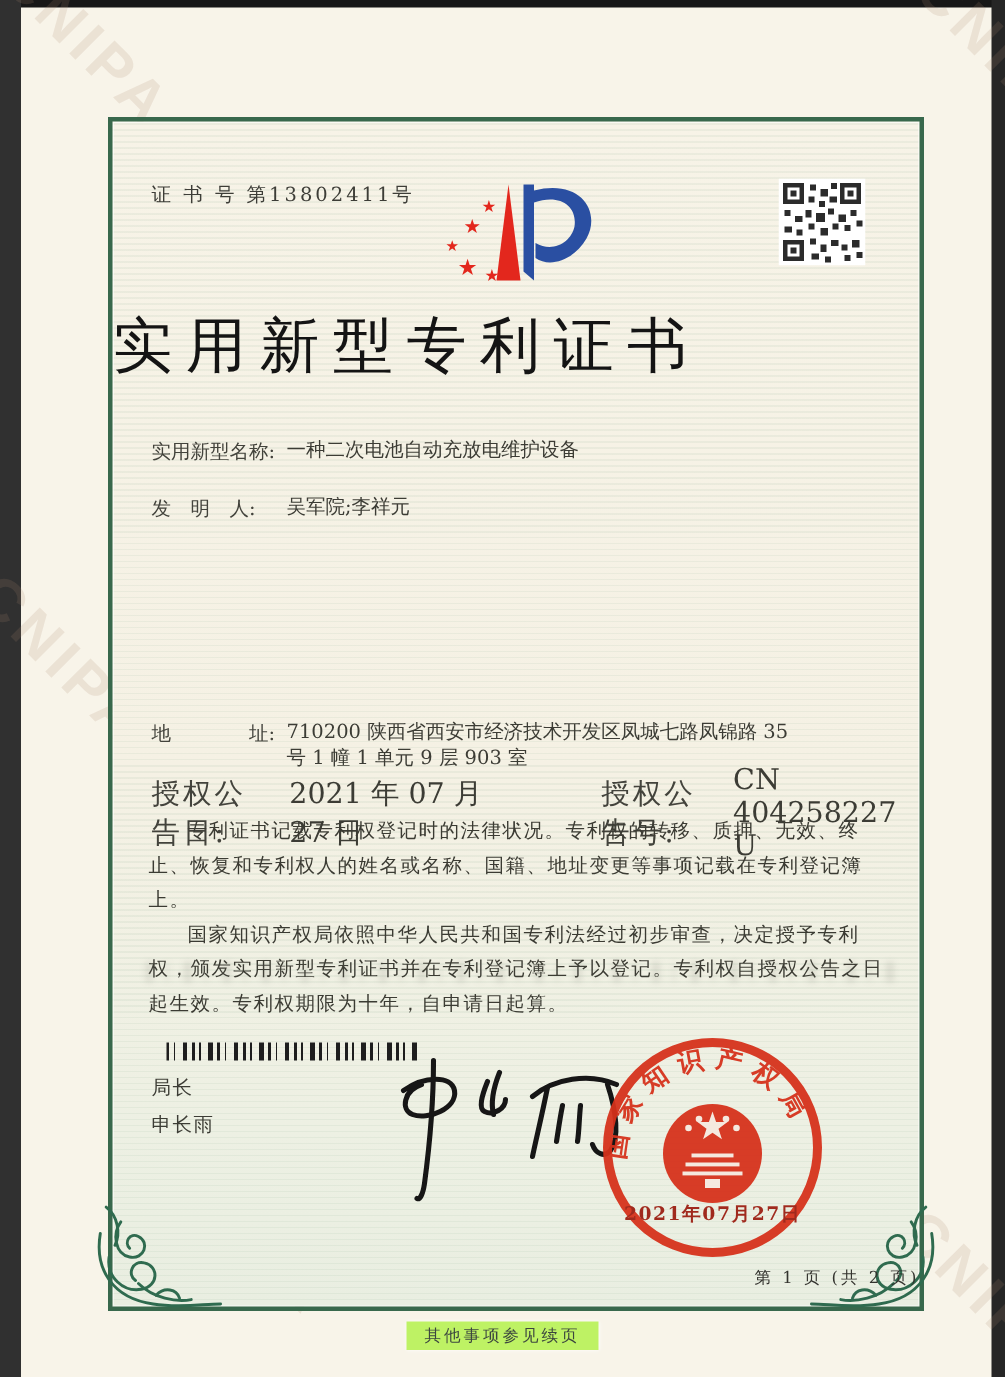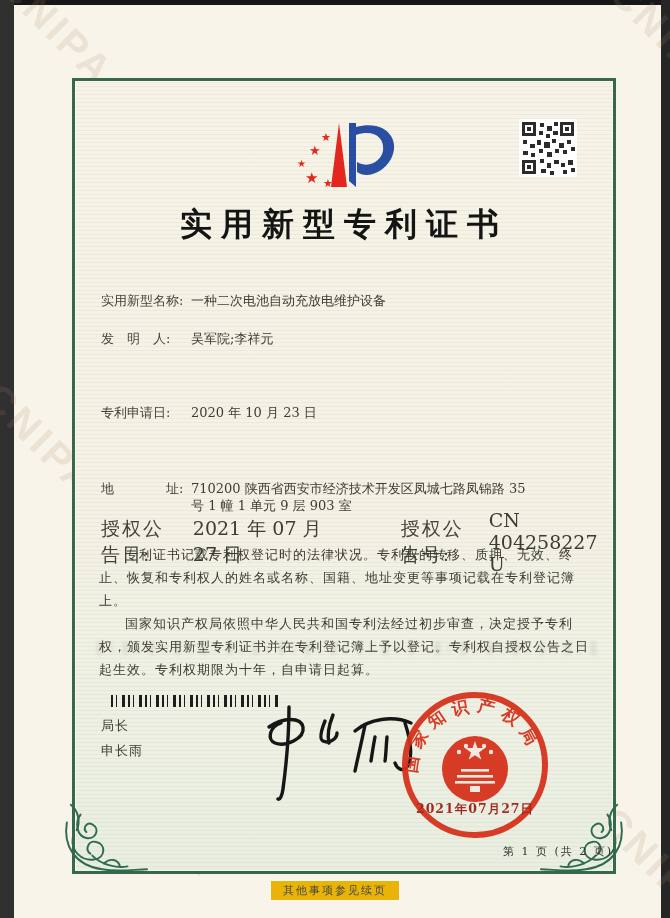--- a/index.html
+++ b/index.html
@@ -25,22 +25,22 @@
     background:
       repeating-linear-gradient(0deg, rgba(130,168,140,0.10) 0 1px, rgba(0,0,0,0) 1px 4px),
       linear-gradient(180deg,#f7f3e7 0%, #f5f1e4 55%, #edf0e3 85%, #e9eee1 100%);
     box-shadow: inset 0 0 0 1px rgba(255,255,255,0.55);
   }
 
   .certno{position:absolute;left:26px;top:40px;font-size:13px;letter-spacing:2px;color:#3d3d37;}
   .logo{position:absolute;left:216px;top:38px;}
   .qr{position:absolute;right:36px;top:38px;}
   .title{
-    position:absolute;left:0;top:122px;width:100%;text-align:center;
-    font-size:32px;font-weight:bold;letter-spacing:9px;color:#141414;
+    position:absolute;left:0;top:122px;width:100%;
+    font-size:40px;font-weight:normal;letter-spacing:9px;color:#141414;
   }
 
   .frow{position:absolute;left:26px;font-size:13px;color:#3c3c35;display:flex;}
   .frow .lab{display:inline-block;width:90px;white-space:pre;color:#43433c;flex:0 0 auto;}
   .frow .val{display:inline-block;max-width:360px;line-height:17px;}
 
   .grantrow{position:absolute;left:26px;top:428px;font-size:19px;color:#3c3c35;display:flex;align-items:center;}
   .grantrow .lab{letter-spacing:2px;color:#43433c;}
   .grantrow .pair2{margin-left:72px;}
 
@@ -68,21 +68,21 @@
   .seal{position:absolute;left:324px;top:608px;opacity:.94;}
 
   .pageinfo{position:absolute;left:0;top:763px;width:100%;text-align:right;font-size:11px;letter-spacing:2px;color:#33332e;}
 
   .flourish{position:absolute;width:88px;height:88px;}
   .fl-left{left:-14px;bottom:-12px;}
   .fl-right{right:-14px;bottom:-12px;transform:scaleX(-1);}
 
   .footnote{
     position:absolute;left:50%;top:881px;transform:translateX(-50%);
-    background:#eab308;padding:2px 12px;font-size:11px;letter-spacing:2px;
+    background:#bef264;padding:2px 12px;font-size:11px;letter-spacing:2px;
     color:#3c463f;box-shadow:0 0 3px rgba(255,255,255,0.9);
   }
 </style>
 </head>
 <body>
 
 <div class="photo">
   <div class="bar-top"></div>
   <div class="bar-left"></div>
   <div class="bar-right"></div>
@@ -112,20 +112,21 @@
       <g stroke="#2f6b4f" fill="none" stroke-width="2" stroke-linecap="round">
         <path d="M6,28 C2,52 14,72 42,76 C60,79 76,76 88,76"></path>
         <path d="M12,44 C10,58 22,68 34,66 C46,64 46,50 36,48 C28,46 24,56 30,60"></path>
         <path d="M20,20 C14,28 16,42 26,44 C36,46 40,34 32,30 C26,27 22,34 26,38"></path>
         <path d="M32,62 C42,72 58,75 68,73"></path>
         <path d="M10,10 C18,16 20,28 16,36"></path>
         <path d="M44,70 C50,64 58,66 60,72"></path>
       </g>
     </svg>
 
+    <div class="certno">证 书 号 第13802411号</div>
 
     <svg class="logo" width="112" height="84" viewBox="0 0 112 84">
       <polygon points="48,4 56,68 40,68" fill="#e3271d"></polygon>
       <polygon points="58,4 65,4 65,68 58,62" fill="#2a4fa2"></polygon>
       <path d="M65,8 C96,0 110,22 100,40 C92,54 76,60 66,53 L66,43 C78,50 90,42 92,32 C94,18 82,10 65,16 Z" fill="#2a4fa2"></path>
       <text x="30" y="22" font-size="11" fill="#e3271d">★</text>
       <text x="18" y="36" font-size="13" fill="#e3271d">★</text>
       <text x="6" y="48" font-size="10" fill="#e3271d">★</text>
       <text x="14" y="64" font-size="15" fill="#e3271d">★</text>
       <text x="32" y="68" font-size="11" fill="#e3271d">★</text>
@@ -178,24 +179,20 @@
     <div class="title">实用新型专利证书</div>
 
     <div class="frow" style="top:249px">
       <span class="lab">发　明　人:</span>
       <span class="val">吴军院;李祥元</span>
     </div>
     <div class="frow" style="top:211px">
       <span class="lab">实用新型名称:</span>
       <span class="val">一种二次电池自动充放电维护设备</span>
     </div>
-    <div class="frow" style="top:323px">
-      <span class="lab">专利申请日:</span>
-      <span class="val">2020 年 10 月 23 日</span>
-    </div>
     <div class="frow" style="top:399px">
       <span class="lab">地　　　　址:</span>
       <span class="val" style="width:338px">710200 陕西省西安市经济技术开发区凤城七路凤锦路 35 号 1 幢 1 单元 9 层 903 室</span>
     </div>
 
     <div class="grantrow">
       <span class="lab">授权公告日:</span>
       <span class="val" style="margin-left:8px">2021 年 07 月 27 日</span>
       <span class="lab pair2">授权公告号:</span>
       <span class="val" style="margin-left:4px">CN 404258227 U</span>

